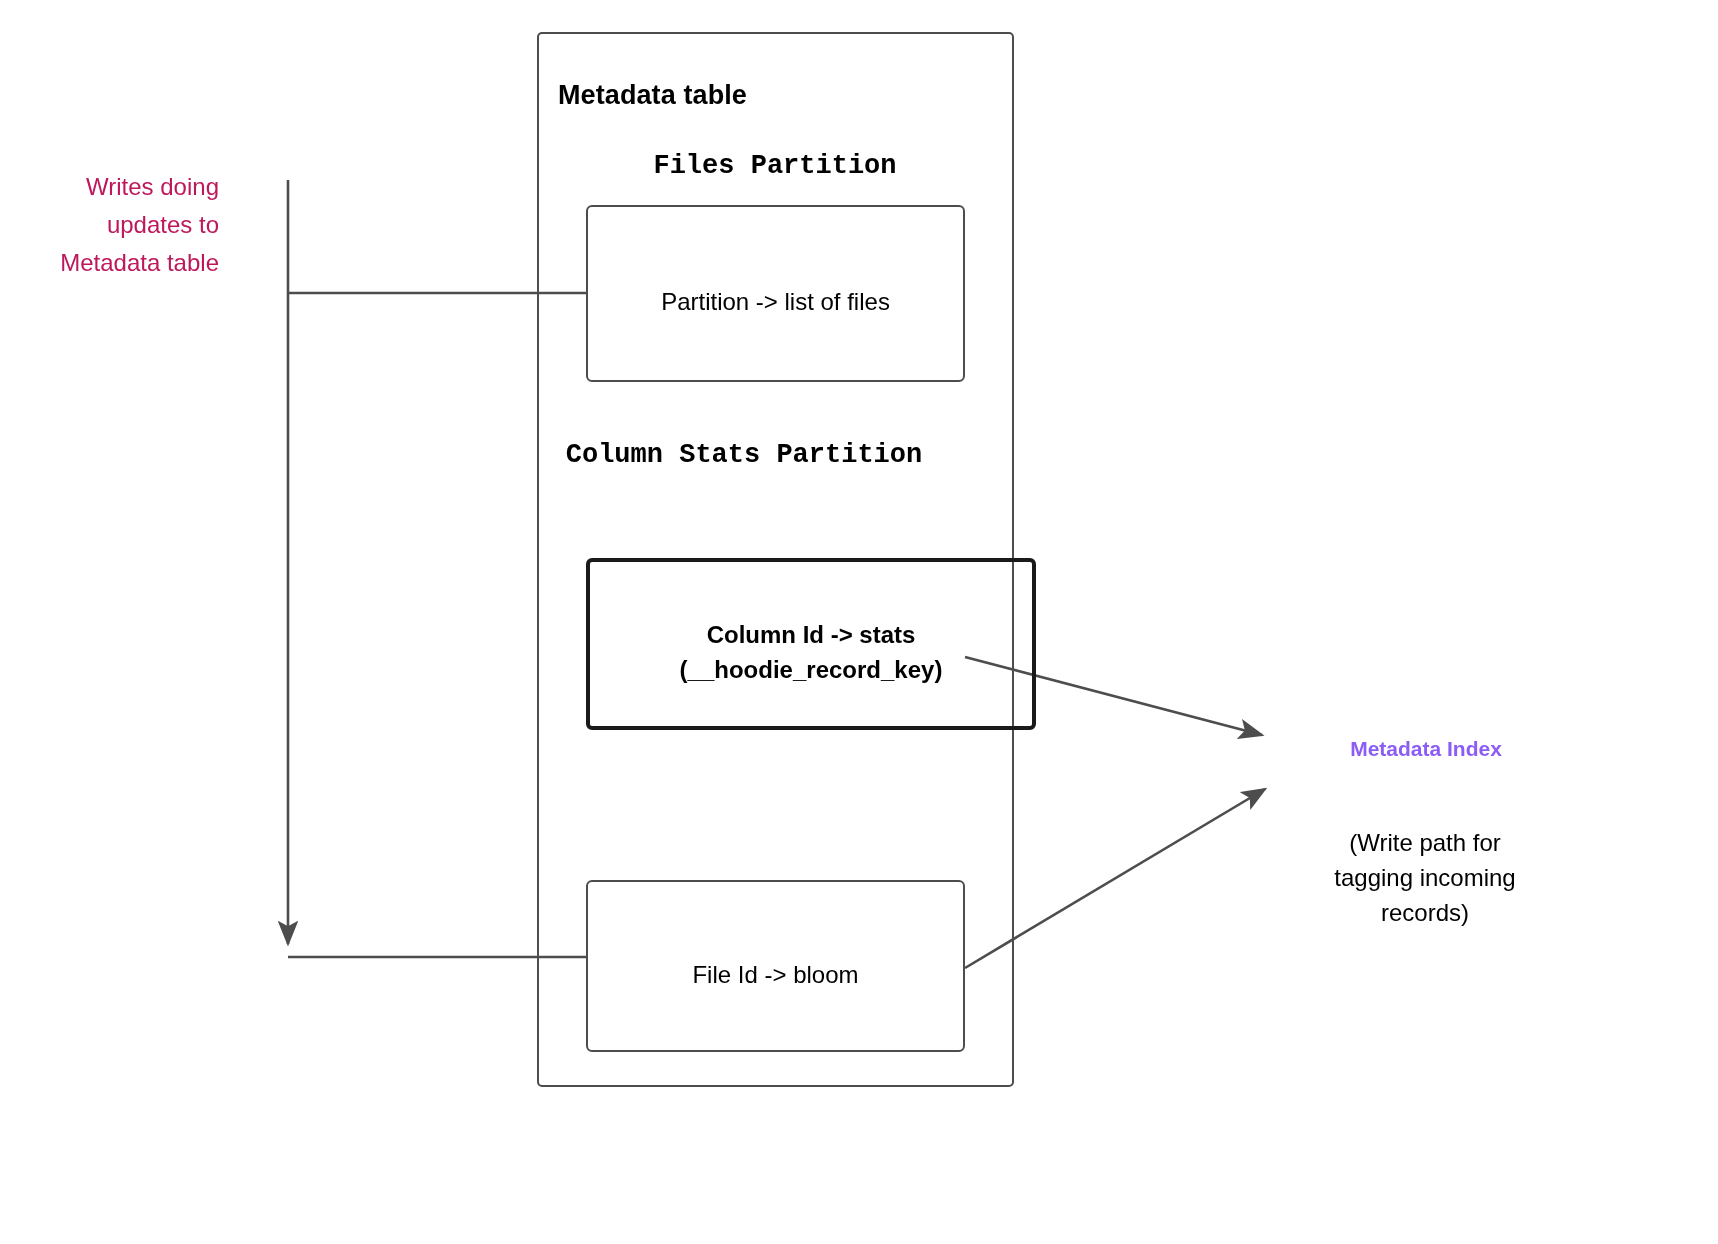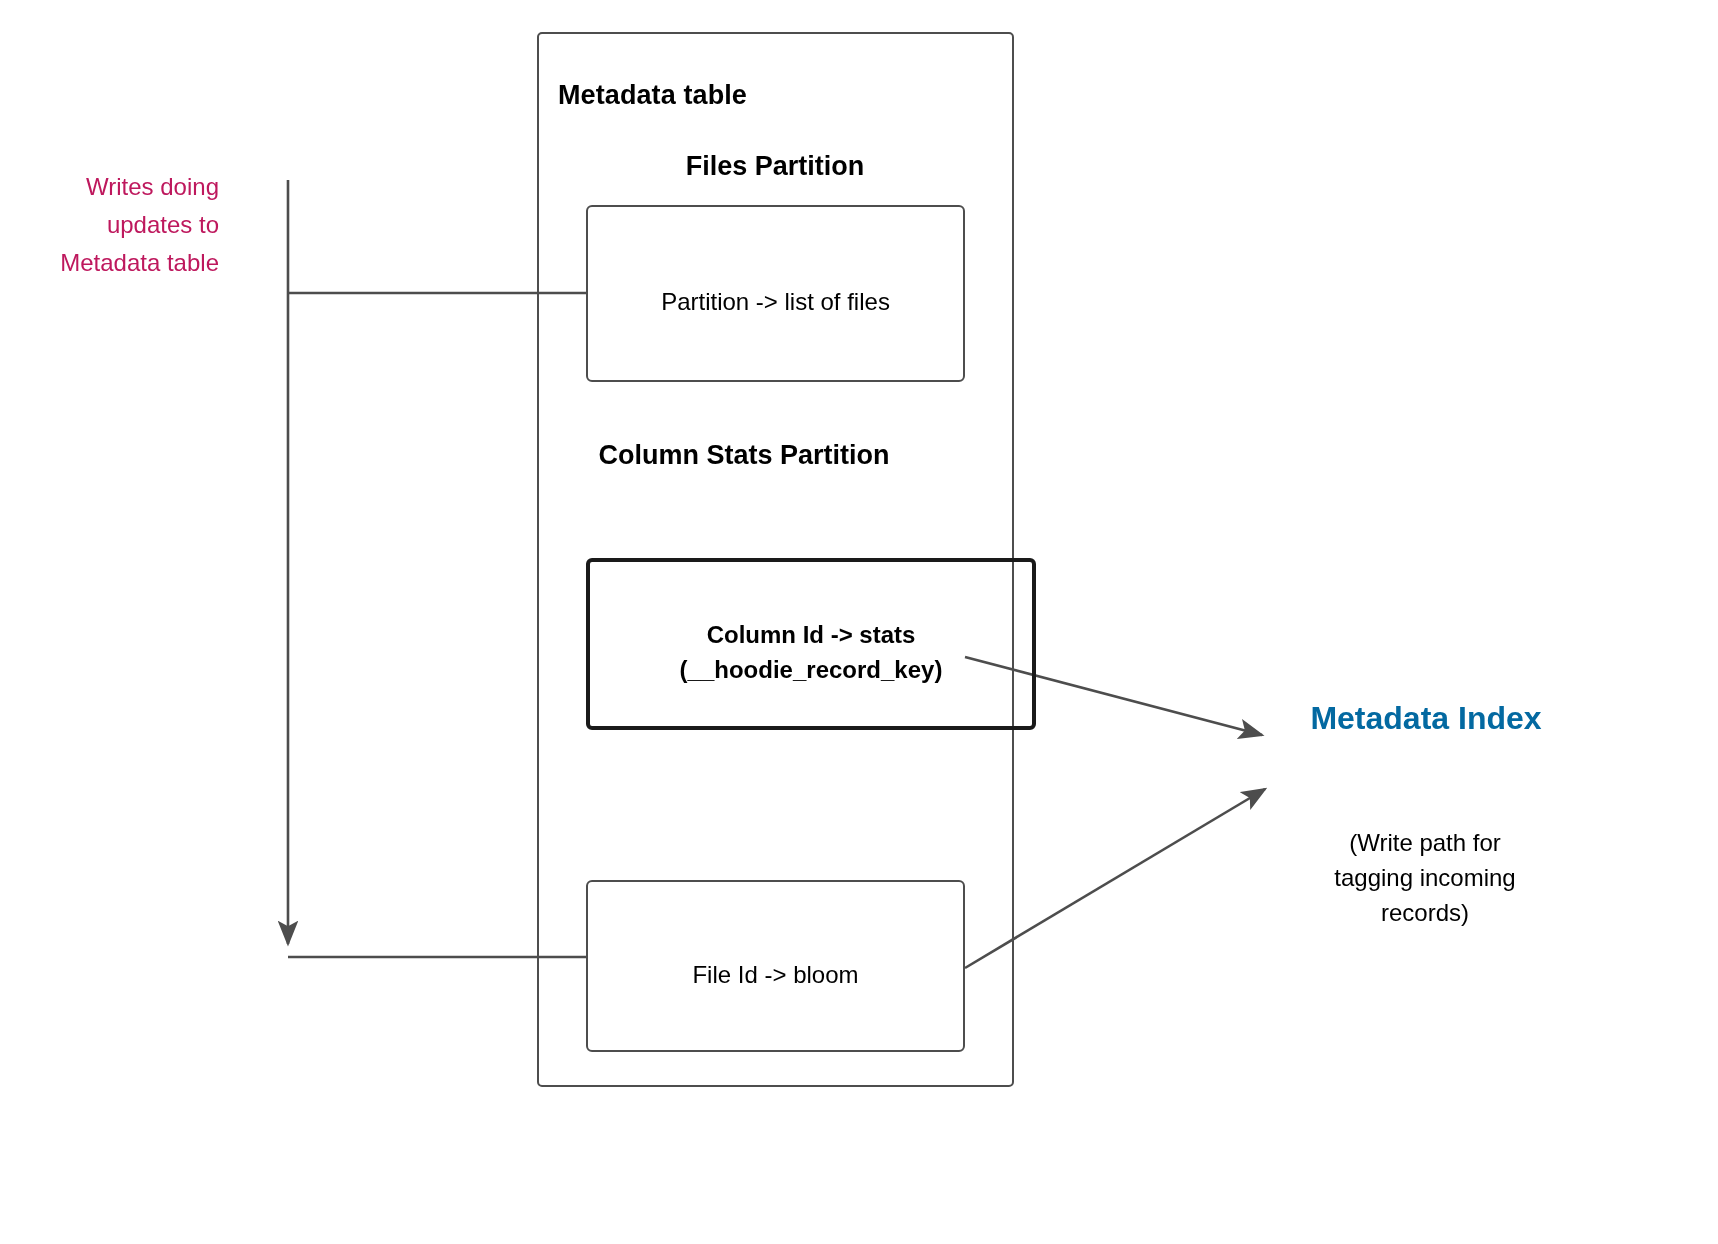--- a/index.html
+++ b/index.html
@@ -53,20 +53,21 @@
 
   
   .section-title {
     position: absolute;
     width: 380px;
     text-align: center;
     font-size: 27px;
     font-weight: bold;
     line-height: 39px;
     color: #000;
+    font-family: Liberation Mono, monospace;
   }
   .st-files   { left: 585px; top: 147px; }
   .st-colstat { left: 554px; top: 436px; }
   .st-bloom   { left: 585px; top: 786px; }
 
   
   .inner-box {
     position: absolute;
     box-sizing: border-box;
     border: 2.5px solid #4d4d4d;
@@ -101,26 +102,26 @@
     text-align: right;
     font-size: 24px;
     line-height: 38px;
     color: #be185d;
     white-space: pre-line;
   }
 
   .right-title {
     position: absolute;
     left: 1296px;
-    top: 700px;
+    top: 737px;
     width: 260px;
     text-align: center;
-    font-size: 32px;
+    font-size: 21px;
     font-weight: bold;
-    color: #0369a1;
+    color: #8b5cf6;
     white-space: nowrap;
   }
 
   .right-caption {
     position: absolute;
     left: 1300px;
     top: 817px;
     width: 250px;
     text-align: center;
     font-size: 24px;

